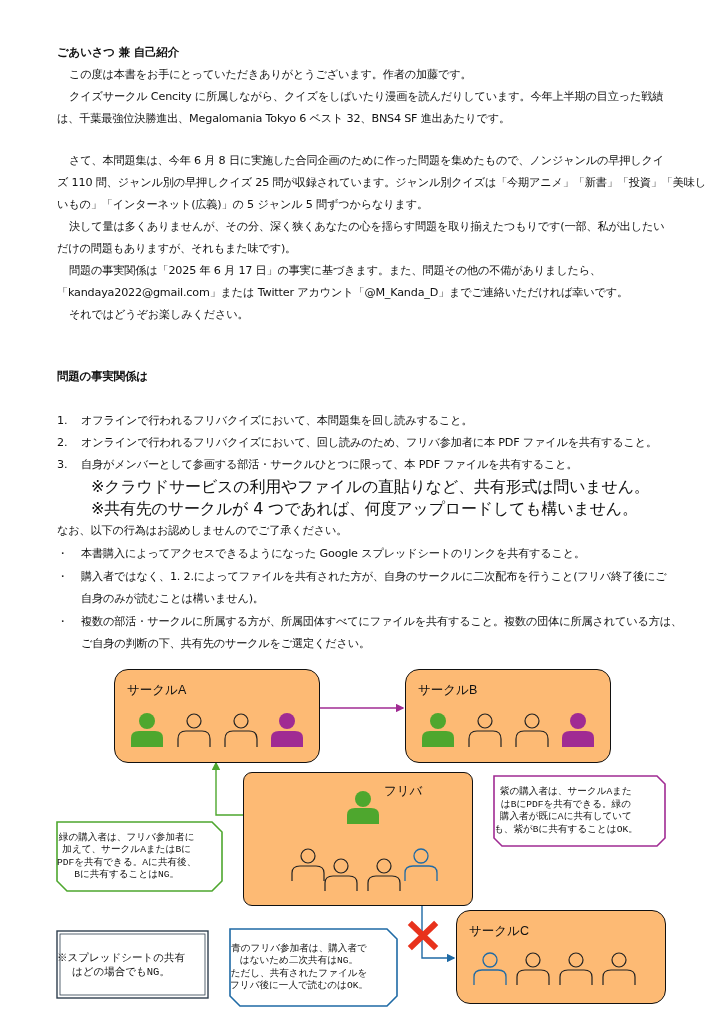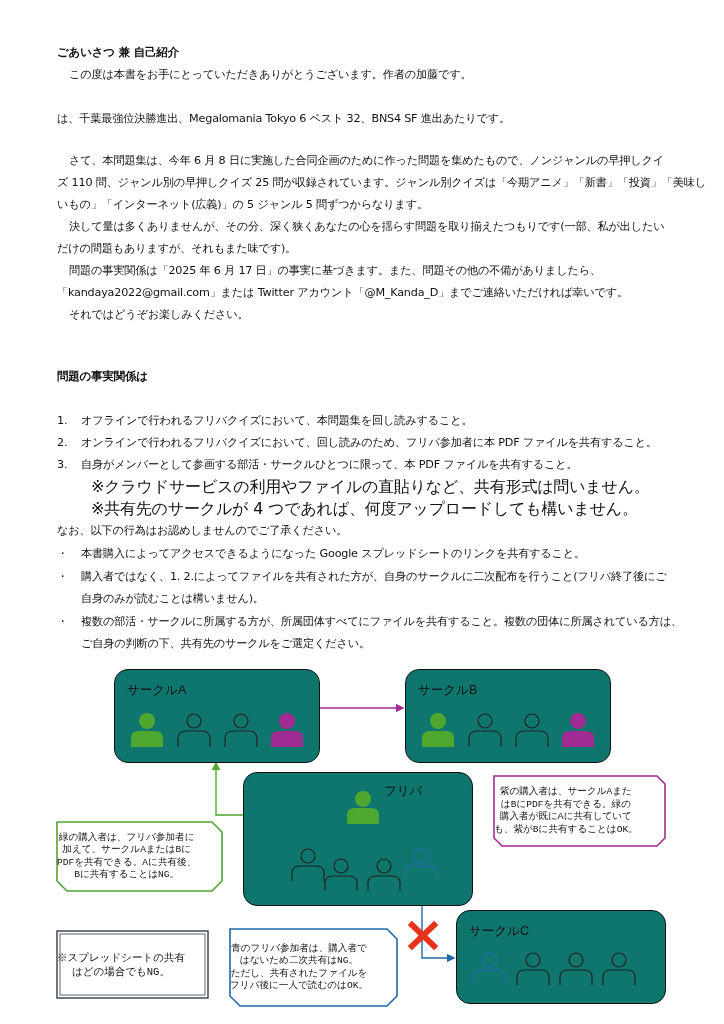--- a/index.html
+++ b/index.html
@@ -7,34 +7,35 @@
          font-family: "DejaVu Sans", "Liberation Sans", sans-serif; color: #111; }
   .page { position: absolute; left: 0; top: 0; width: 640px; height: 1024px; }
   .txt { position: absolute; left: 57px; width: 620px; font-size: 11.2px; line-height: 21px; white-space: nowrap; letter-spacing: -0.2px; }
   .h { font-weight: bold; font-size: 11.5px; }
   .ind { text-indent: 12px; }
   .list-row { position: absolute; left: 57px; font-size: 11.2px; line-height: 21px; white-space: nowrap; letter-spacing: -0.2px; }
   .list-row .num { display: inline-block; width: 24px; }
   .list-row .body { display: inline-block; }
   .sub { position: absolute; left: 81px; font-size: 16px; line-height: 21px; white-space: nowrap; letter-spacing: -0.2px; text-indent: 10px; }
 
-  .box { position: absolute; border: 1.6px solid #111; border-radius: 14px; background: #0f766e; }
+  .box { position: absolute; border: 1.6px solid #111; border-radius: 14px; background: #fdba74; }
   .box-label { position: absolute; left: 12px; top: 12px; font-size: 12.5px; font-family: "Liberation Sans", sans-serif; }
   .callout { position: absolute; font-size: 9.6px; line-height: 12.5px; text-align: center;
              font-family: Liberation Mono, monospace; display: flex; align-items: center; }
   .callout span { display: block; }
   svg { position: absolute; left: 0; top: 0; }
 </style>
 </head>
 <body>
 
 <div class="page">
 
   <div class="txt h" style="top:42px;">ごあいさつ 兼 自己紹介</div>
   <div class="txt ind" style="top:64px;">この度は本書をお手にとっていただきありがとうございます。作者の加藤です。</div>
+  <div class="txt ind" style="top:86px;">クイズサークル Cencity に所属しながら、クイズをしばいたり漫画を読んだりしています。今年上半期の目立った戦績</div>
   <div class="txt" style="top:108px;">は、千葉最強位決勝進出、Megalomania Tokyo 6 ベスト 32、BNS4 SF 進出あたりです。</div>
   <div class="txt ind" style="top:150px;">さて、本問題集は、今年 6 月 8 日に実施した合同企画のために作った問題を集めたもので、ノンジャンルの早押しクイ</div>
   <div class="txt" style="top:172px;">ズ 110 問、ジャンル別の早押しクイズ 25 問が収録されています。ジャンル別クイズは「今期アニメ」「新書」「投資」「美味し</div>
   <div class="txt" style="top:194px;">いもの」「インターネット(広義)」の 5 ジャンル 5 問ずつからなります。</div>
   <div class="txt ind" style="top:216px;">決して量は多くありませんが、その分、深く狭くあなたの心を揺らす問題を取り揃えたつもりです(一部、私が出したい</div>
   <div class="txt" style="top:238px;">だけの問題もありますが、それもまた味です)。</div>
   <div class="txt ind" style="top:260px;">問題の事実関係は「2025 年 6 月 17 日」の事実に基づきます。また、問題その他の不備がありましたら、</div>
   <div class="txt" style="top:282px;">「kandaya2022@gmail.com」または Twitter アカウント「@M_Kanda_D」までご連絡いただければ幸いです。</div>
   <div class="txt ind" style="top:304px;">それではどうぞお楽しみください。</div>
 
@@ -93,21 +94,21 @@
     </svg>
 
     <div class="box" style="left:114px; top:669px; width:204px; height:92px;">
       <div class="box-label">サークルA</div>
     </div>
 
     <div class="box" style="left:405px; top:669px; width:204px; height:92px;">
       <div class="box-label">サークルB</div>
     </div>
 
-    <div class="box" style="left:243px; top:772px; width:228px; height:132px;">
+    <div class="box" style="left:243px; top:772px; width:228px; height:132px;border-radius:9px;">
       <div class="box-label" style="left:140px; top:10px;">フリバ</div>
     </div>
 
     <div class="box" style="left:456px; top:910px; width:208px; height:92px;">
       <div class="box-label">サークルC</div>
     </div>
 
     <svg width="724" height="1024">
 
       <g>

